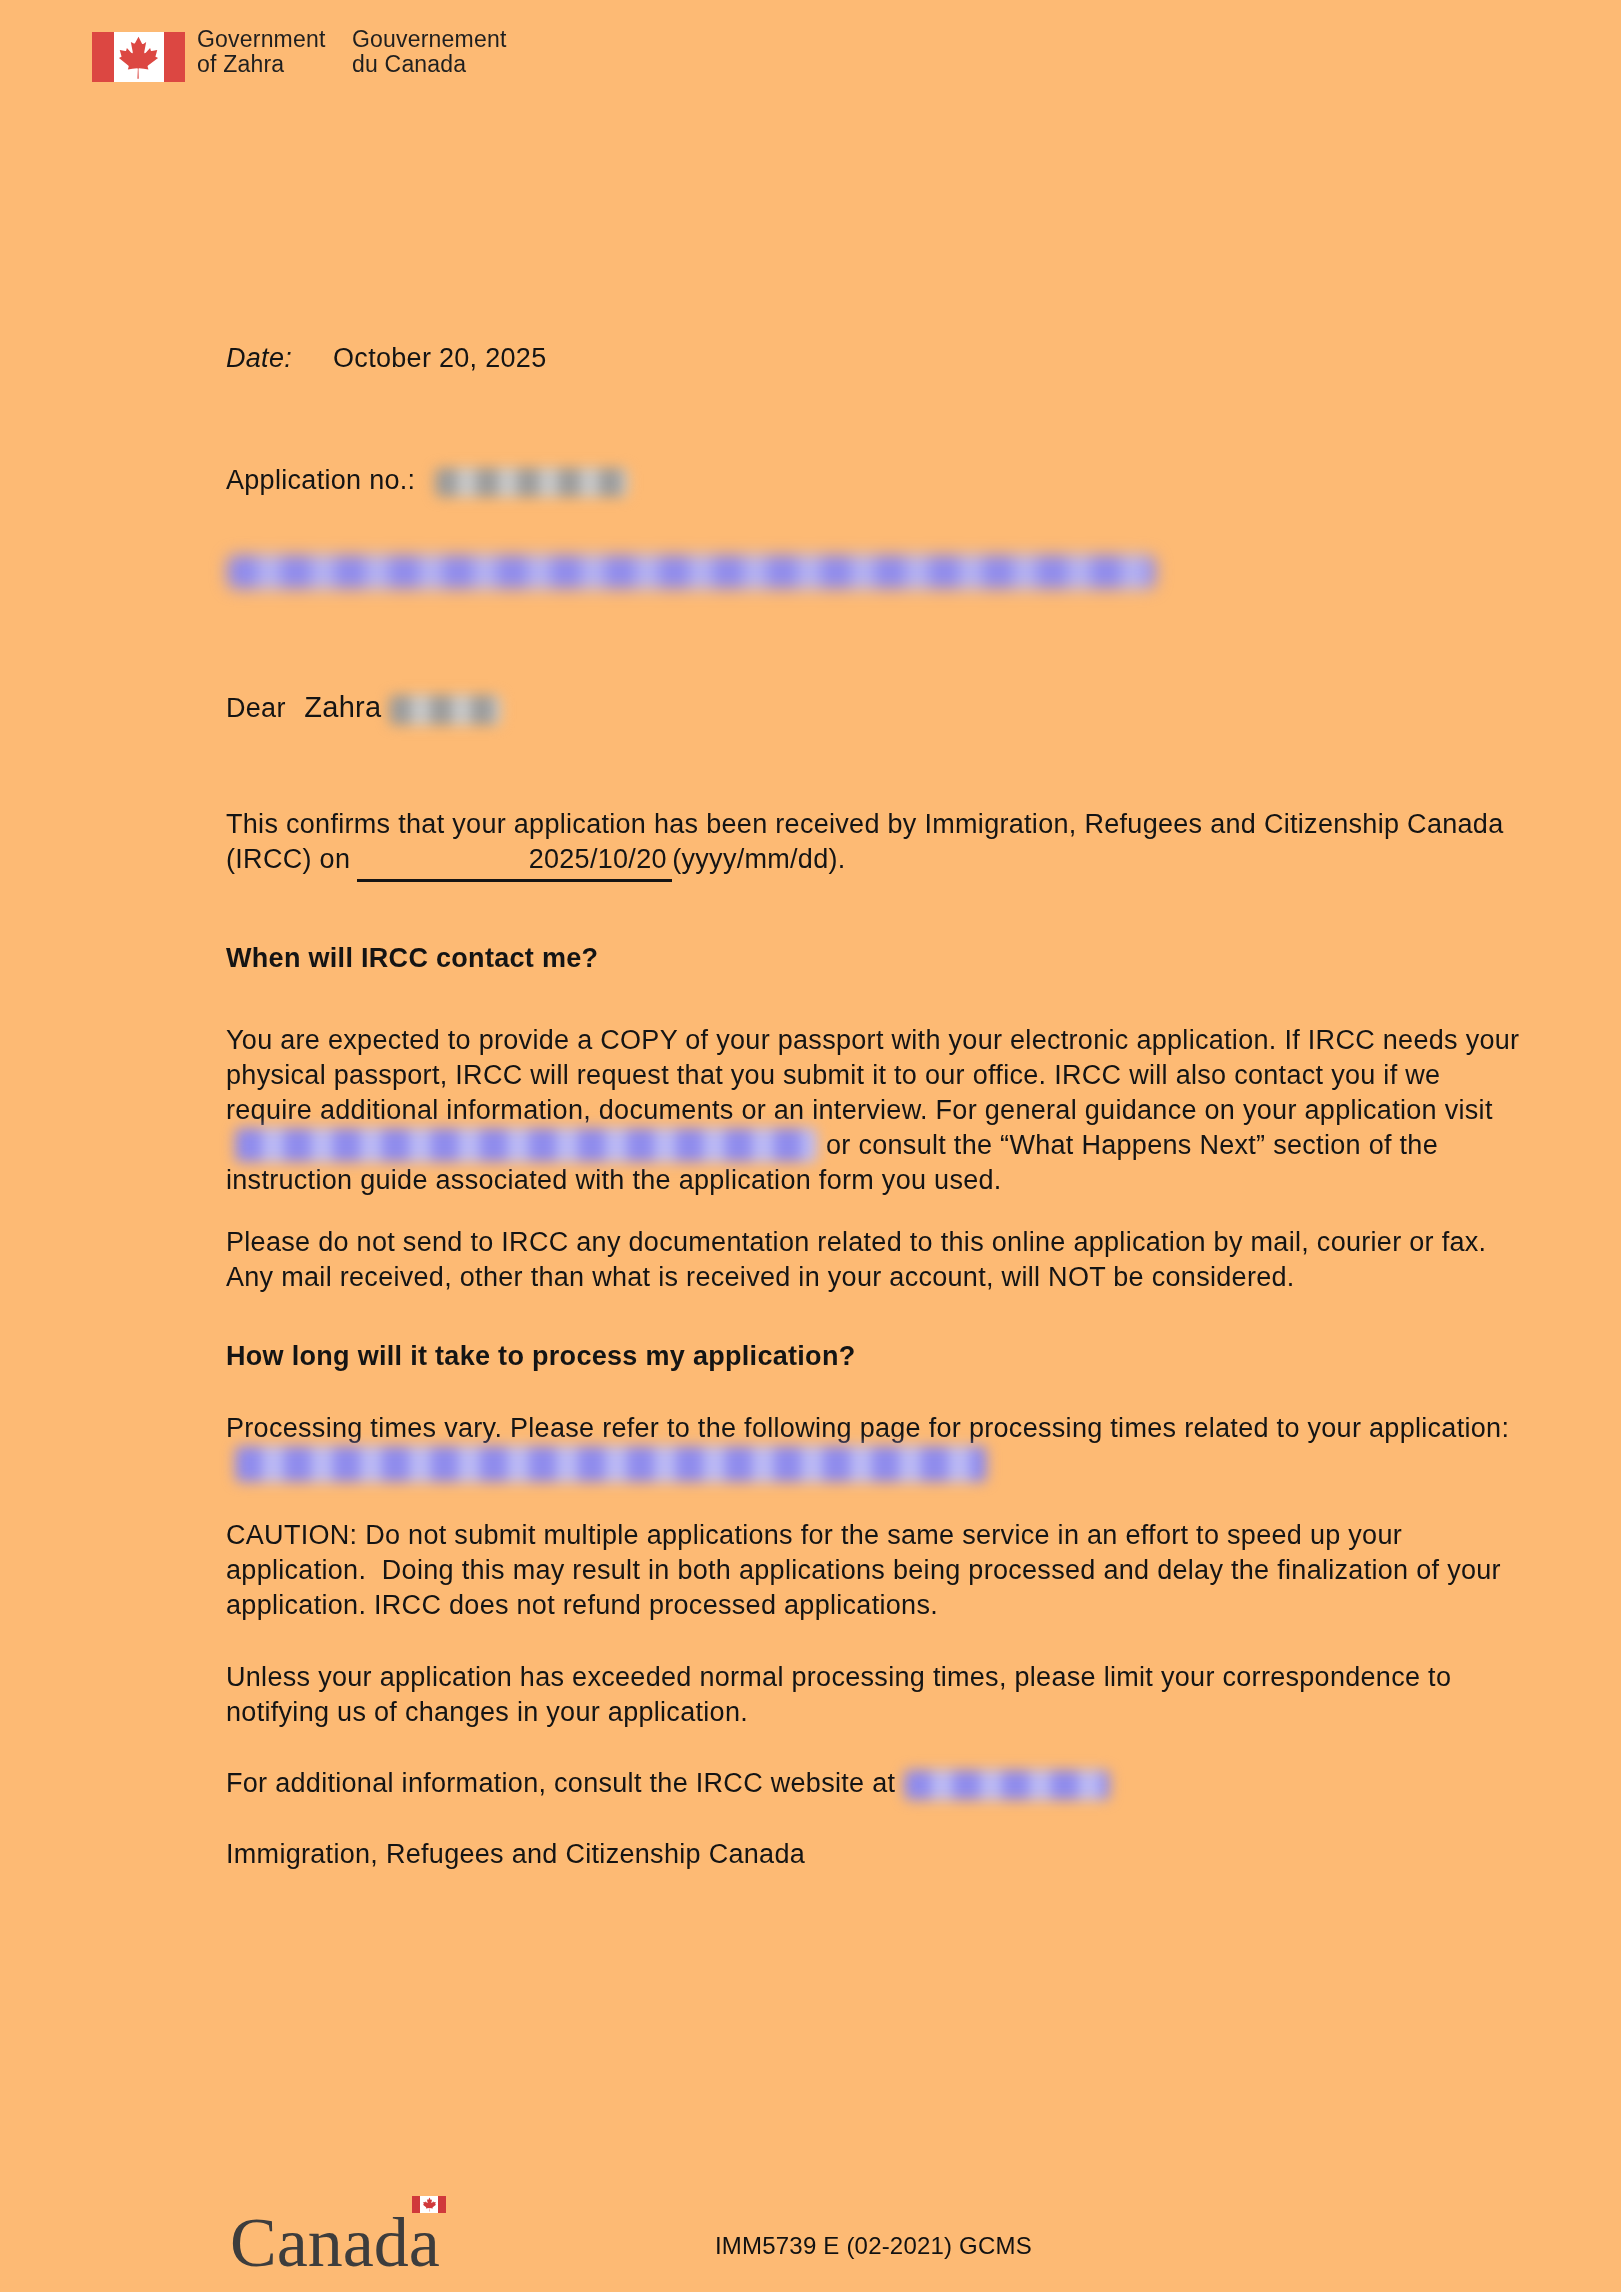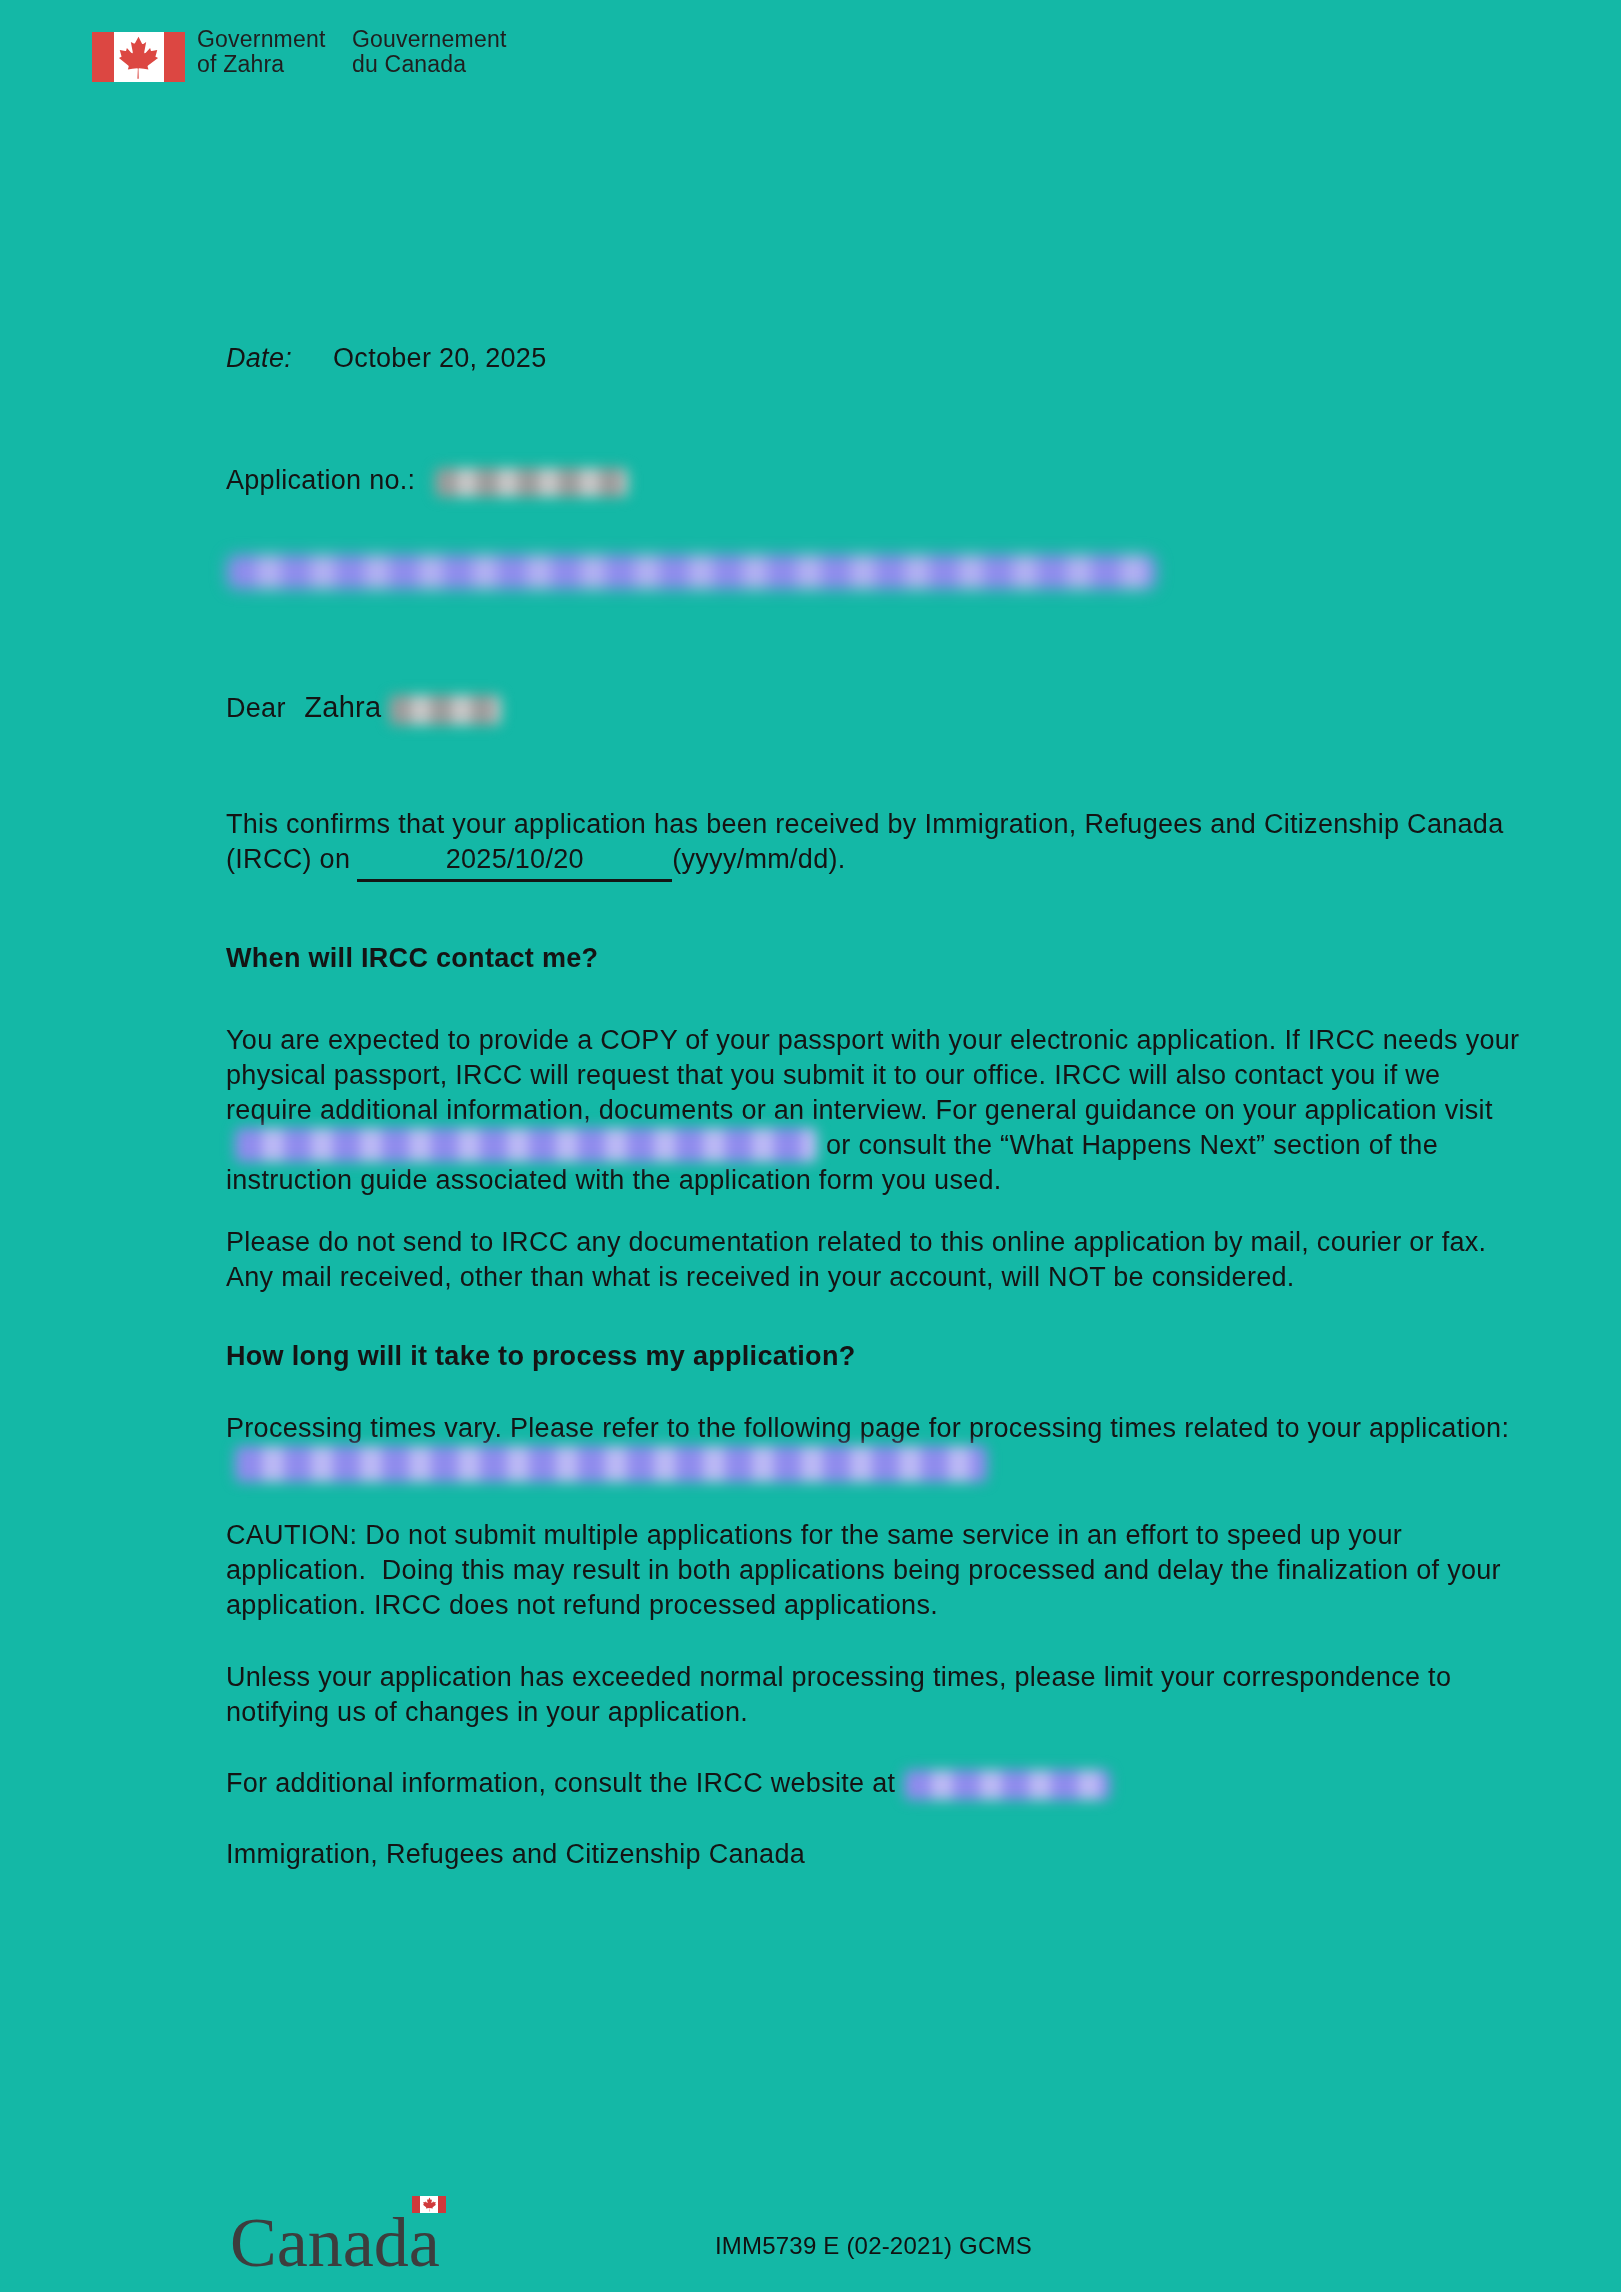--- a/index.html
+++ b/index.html
@@ -1,37 +1,37 @@
 <!DOCTYPE html>
 <html style="font-size:14.3px"><head>
 <meta charset="utf-8">
 <style>
   html,body{margin:0;padding:0;background:#e8e8e8;}
   .page{
     position:relative;width:1621px;height:2293px;margin:0 auto;
-    background:#14b8a6;overflow:hidden;
+    background:#fdba74;overflow:hidden;
     font-family:"Liberation Sans","DejaVu Sans",sans-serif;
     color:#141414;
   }
   .abs{position:absolute;}
   
   .fip-flag{left:92px;top:32px;width:93px;height:50px;display:flex;}
   .fip-flag .bar{width:21.5px;height:100%;background:#dc4742;}
   .fip-flag .field{width:50px;height:100%;background:#ffffff;display:flex;align-items:center;justify-content:center;}
   .fip-flag svg{width:45px;height:45px;display:block;}
   .leaf-fill{fill:#dc4742;}
   .fip-col{top:27px;font-size:23px;line-height:25px;color:#1f1f1f;letter-spacing:0.2px;}
   
   .line,.para,.heading{font-size:27px;line-height:35px;letter-spacing:0.3px;}
   .para{width:1299px;text-align:left;}
   .para span.txt{white-space:pre-wrap;}
   .heading{font-weight:bold;}
   .label-gap{margin-right:41px;font-style:italic;}
   .fill-line{
-    display:inline-block;min-width:304px;text-align:center;
+    display:inline-block;min-width:304px;text-align:right;
     border-bottom:3.6px solid #151515;margin-left:7.2px;padding:0 5.4px 1.8px 5.4px;
   }
   
   .blur-blob{display:inline-block;border-radius:6.3px;filter:blur(6.3px);vertical-align:-8px;margin:0 9px;}
   .blob-gray{background:repeating-linear-gradient(90deg,#9c9c9c 0 21.5px,#c9c9c9 21.5px 41px);}
   .blob-blue{background:repeating-linear-gradient(90deg,#8f8bed 0 27px,#bcbaf5 27px 49px);}
   .blue-line{
     filter:blur(8px);border-radius:9px;
     background:repeating-linear-gradient(90deg,#8f8bed 0 30px,#b5b2f3 30px 54px);
   }

